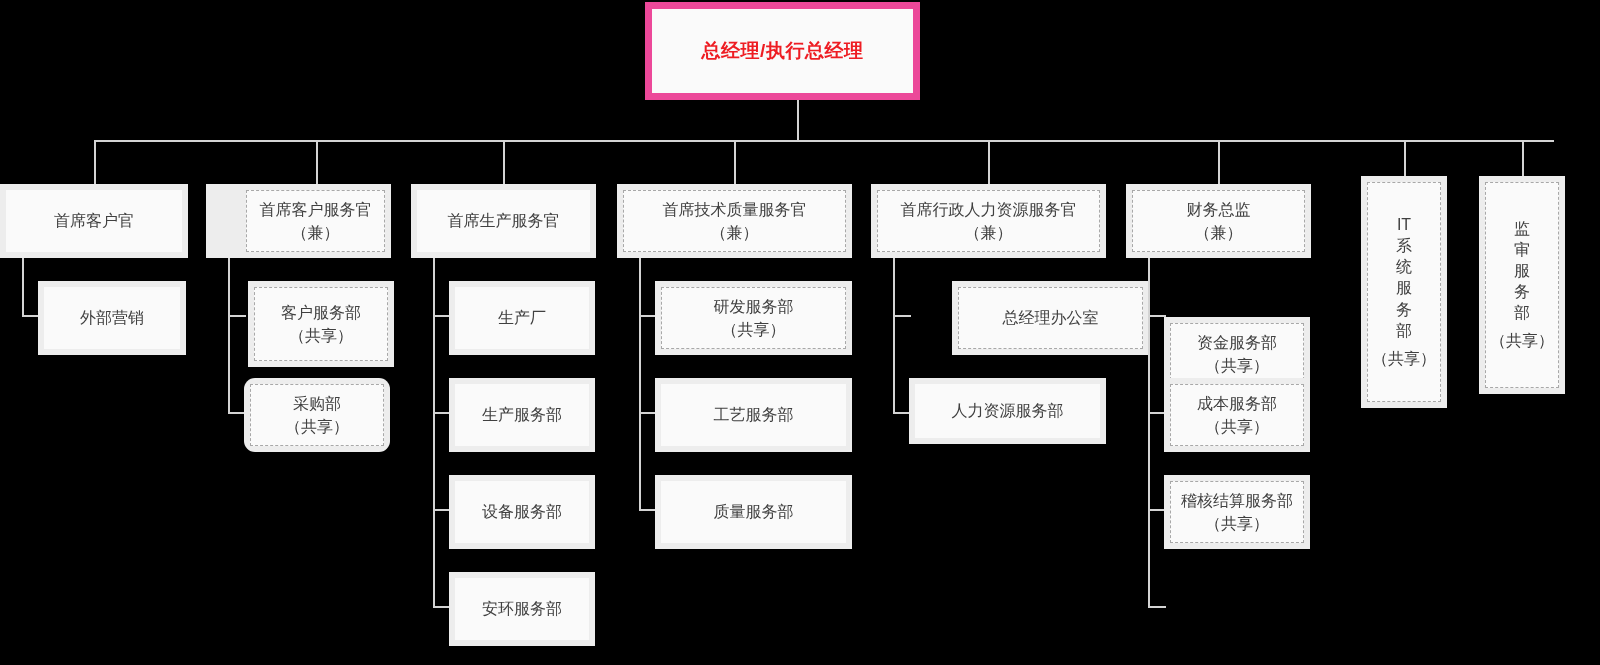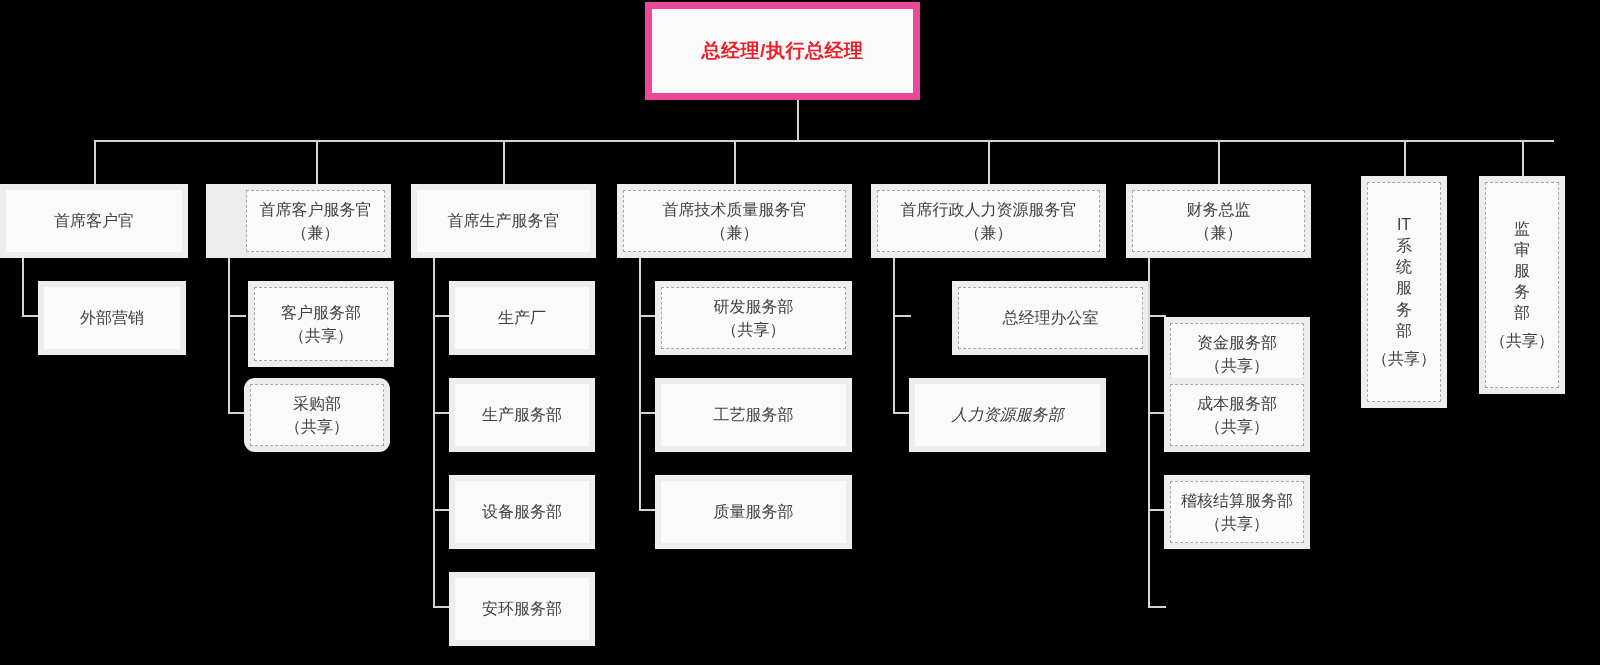--- a/index.html
+++ b/index.html
@@ -186,21 +186,21 @@
       </div>
   </div>
   <div class="line v" style="left:893px;top:258px;height:156px;"></div>
   <div class="line h" style="left:893px;top:315px;width:18px;"></div>
   <div class="line h" style="left:893px;top:412px;width:18px;"></div>
   <div class="node dashed" style="left:909px;top:281px;width:197px;height:74px;margin-left:43px;">
     <div class="inner">
         <span class="txt">总经理办公室</span>
       </div>
   </div>
-  <div class="node" style="left:909px;top:378px;width:197px;height:74px;font-style:italic;">
+  <div class="node" style="left:909px;top:378px;width:197px;height:66px;">
     <div class="inner">
         <span class="txt">人力资源服务部</span>
       </div>
   </div>
 
   <div class="node dashed" style="left:1126px;top:184px;width:185px;height:74px;">
     <div class="inner">
         <span class="txt">财务总监
 （兼）</span>
       </div>

